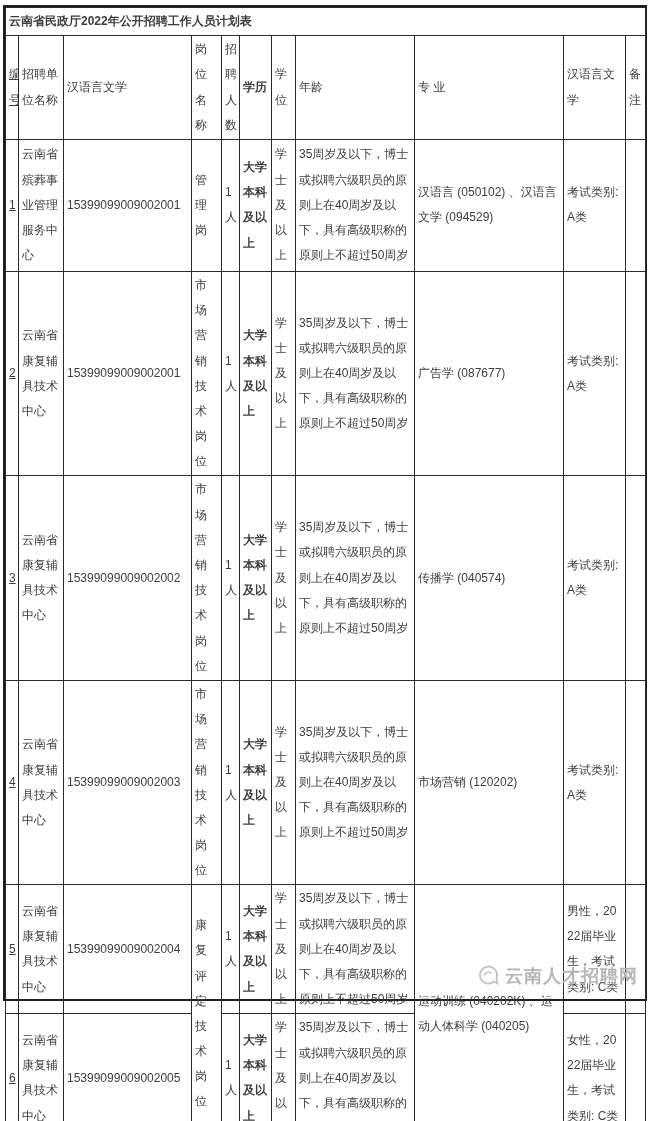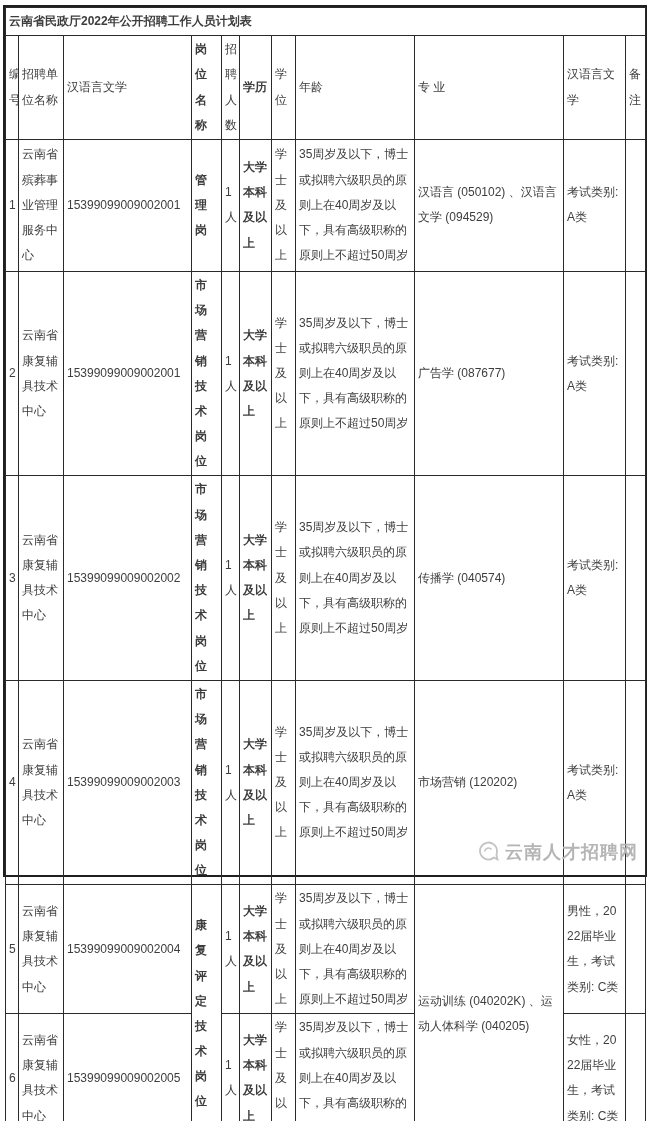--- a/index.html
+++ b/index.html
@@ -5,21 +5,21 @@
   * { box-sizing: border-box; }
   html, body {
     margin: 0; padding: 0;
     width: 650px; height: 1121px;
     background: #ffffff;
     font-family: "Liberation Sans", "DejaVu Sans", sans-serif;
   }
   .sheet {
     position: absolute;
     left: 3px; top: 5px;
-    width: 644px; height: 872px;
+    width: 644px; height: 996px;
     border: 2px solid #1f1f1f;
     background: #ffffff;
   }
   table.plan {
     border-collapse: collapse;
     table-layout: fixed;
     width: 640px;
   }
   table.plan td {
     border: 1px solid #2a2a2a;
@@ -37,24 +37,24 @@
     font-weight: bold;
     color: #000000;
     line-height: 1.5;
     padding: 2px 4px;
     word-break: keep-all;
   }
   tr.title-row   { height: 24px;  }
   tr.header-row  { height: 100px; }
   tr.r-std       { height: 132px; }
   tr.r-mid       { height: 127px; }
-  .c-id    { width: 13px; }
+  .c-id    { width: 13px; text-decoration: underline; }
   .c-unit  { width: 45px; }
   .c-code  { width: 128px; }
-  .c-post  { width: 30px; font-weight: bold; }
+  .c-post  { width: 30px; }
   .c-count { width: 18px; margin-left: 16px; }
   .c-edu   { width: 32px; font-weight: bold; }
   .c-deg   { width: 24px; }
   .c-age   { width: 119px; }
   .c-major { width: 149px; }
   .c-other { width: 62px; }
   .c-note  { width: 20px; }
   td.c-id, td.c-count, td.c-deg, td.c-note, td.c-post { padding: 1px 2px; }
   .watermark {
     position: absolute;

